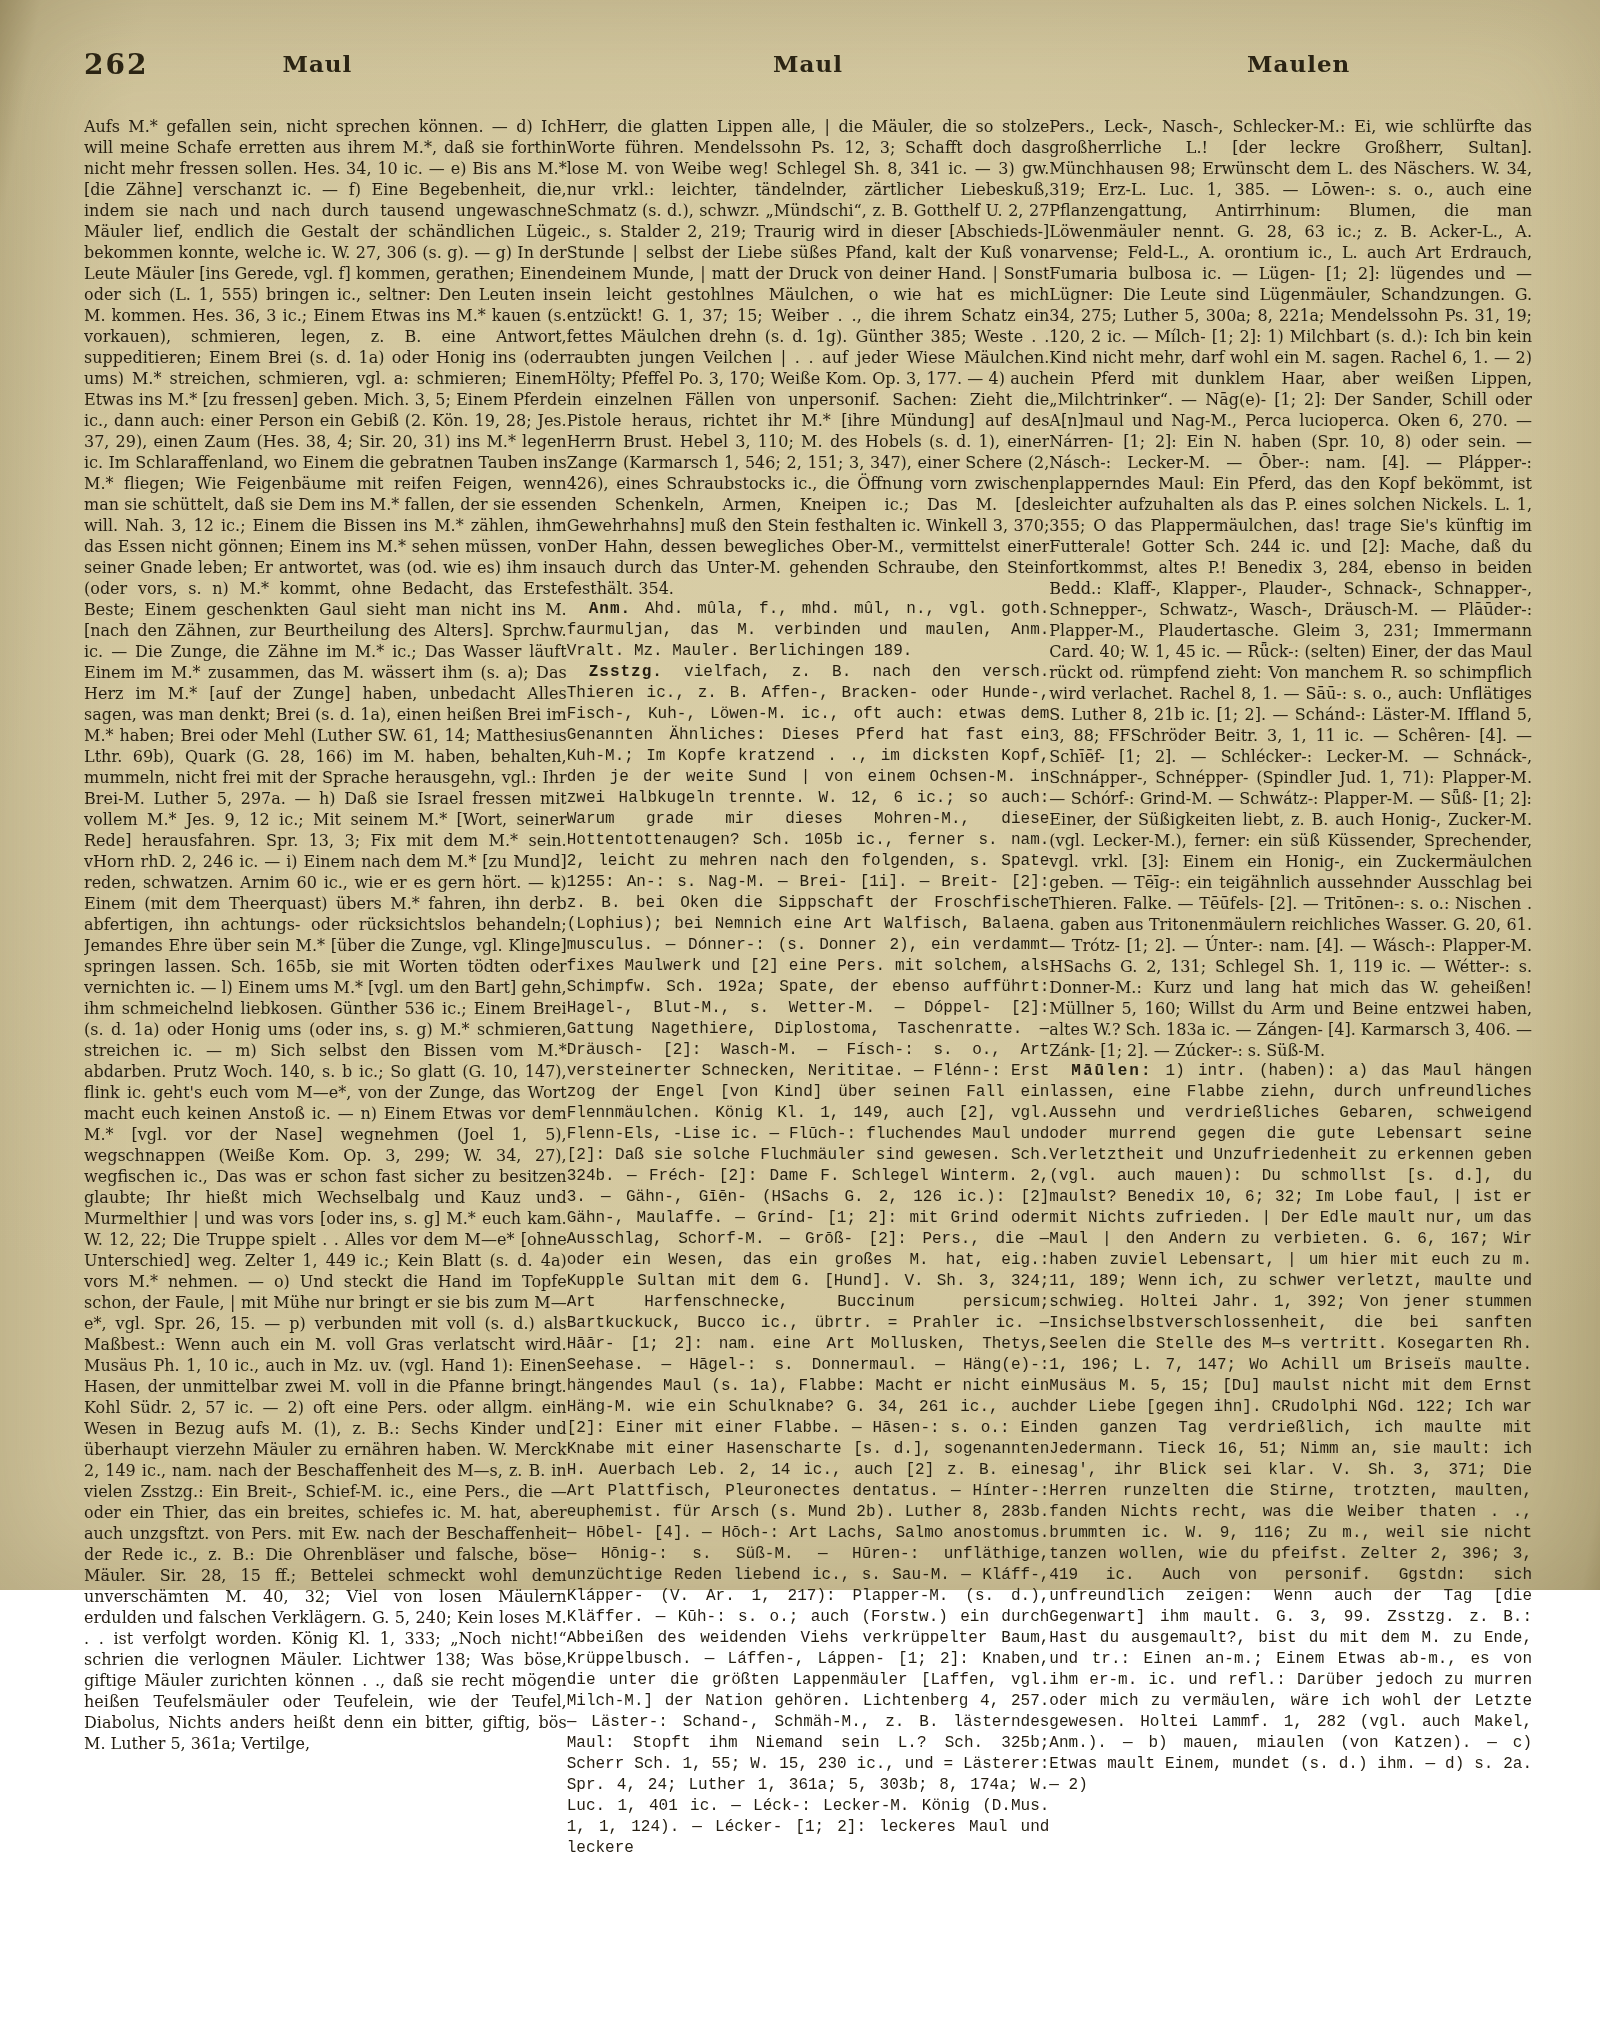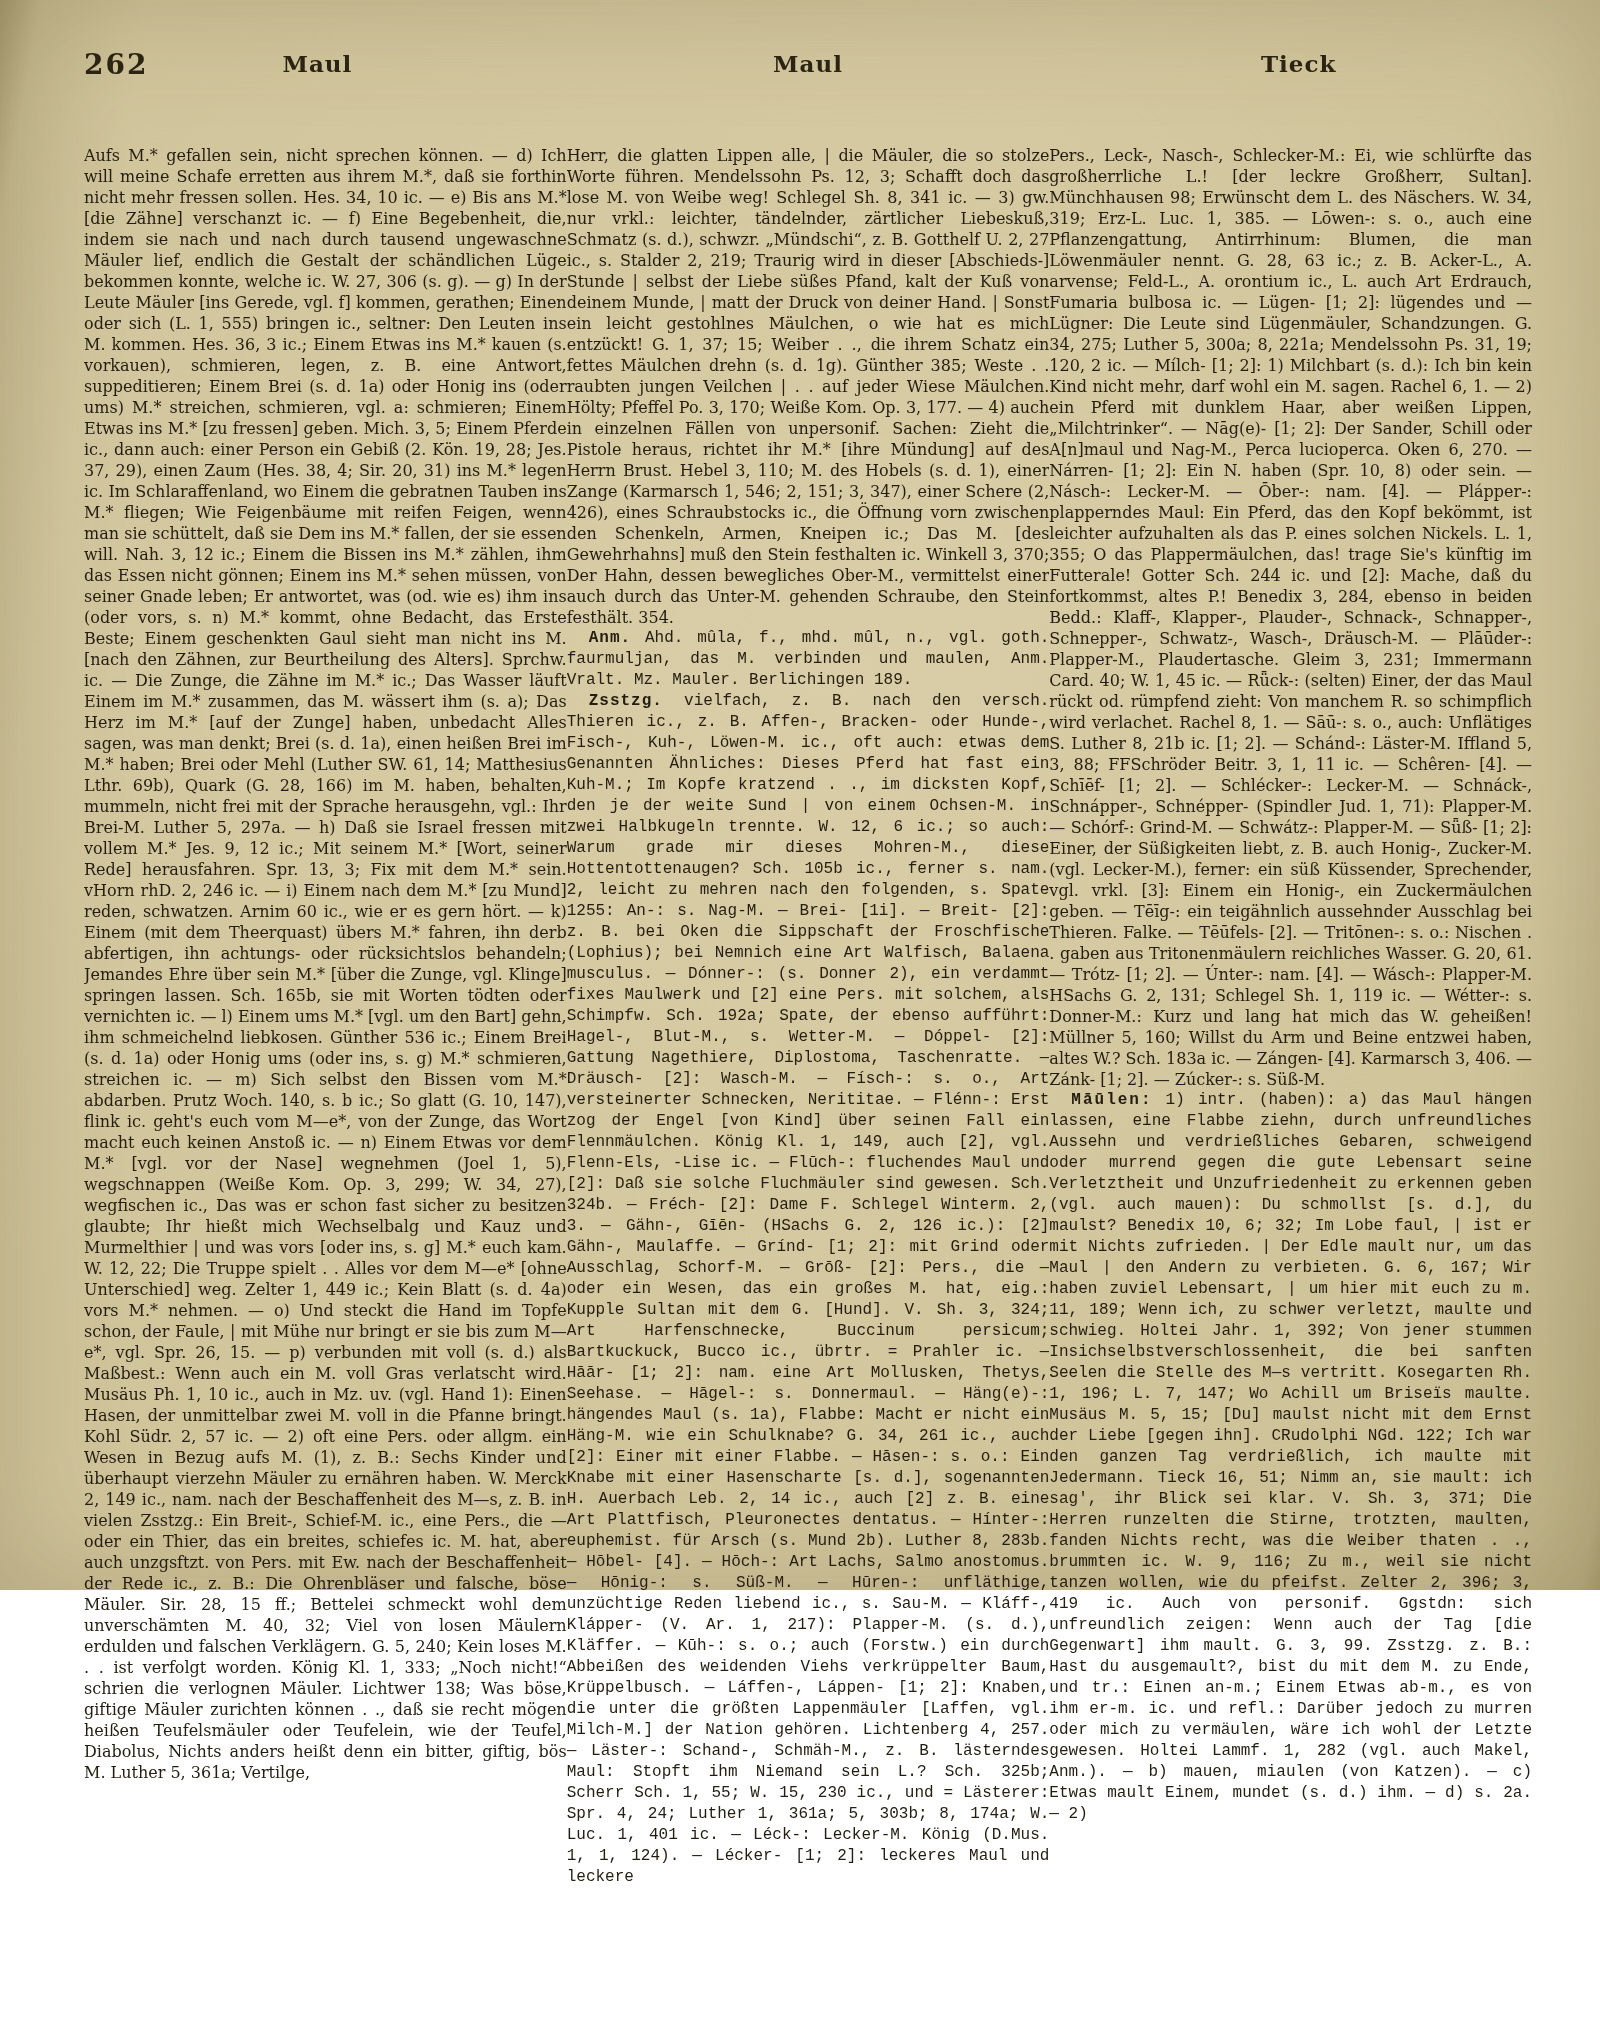--- a/index.html
+++ b/index.html
@@ -25,21 +25,21 @@
   .heads{
     position:absolute;left:84px;right:68px;top:50px;
     display:flex;gap:24px;
   }
   .heads .h{
     flex:1;text-align:center;
     font-size:23px;font-weight:bold;letter-spacing:1px;color:#2b2413;
   }
   .cols{
     position:absolute;left:84px;right:68px;top:116px;bottom:56px;
-    display:flex;margin-top:29px;
+    display:flex;
   }
   .col{
     flex:1;min-width:0;height:1768px;overflow:hidden;
     font-size:16px;line-height:21px;text-align:justify;
     text-justify:inter-word;hyphens:auto;
     color:#241d10;
   }
   .col p{margin:0;padding:0;}
   .col p.indent{text-indent:22px;font-family:Liberation Mono, monospace;}
   .lead{font-weight:bold;letter-spacing:1px;}
@@ -48,21 +48,21 @@
 </head>
 <body>
 
 <div class="page">
 
   <div class="pageno">262</div>
 
   <div class="heads">
     <div class="h">Maul</div>
     <div class="h">Maul</div>
-    <div class="h">Tieck</div>
+    <div class="h">Maulen</div>
   </div>
 
   <div class="cols">
 
     <div class="col">
       <p>Aufs M.* gefallen sein, nicht sprechen können. — d) Ich will meine Schafe erretten aus ihrem M.*, daß sie forthin nicht mehr fressen sollen. Hes. 34, 10 ic. — e) Bis ans M.* [die Zähne] verschanzt ic. — f) Eine Begebenheit, die, indem sie nach und nach durch tausend ungewaschne Mäuler lief, endlich die Gestalt der schändlichen Lüge bekommen konnte, welche ic. W. 27, 306 (s. g). — g) In der Leute Mäuler [ins Gerede, vgl. f] kommen, gerathen; Einen oder sich (L. 1, 555) bringen ic., seltner: Den Leuten ins M. kommen. Hes. 36, 3 ic.; Einem Etwas ins M.* kauen (s. vorkauen), schmieren, legen, z. B. eine Antwort, suppeditieren; Einem Brei (s. d. 1a) oder Honig ins (oder ums) M.* streichen, schmieren, vgl. a: schmieren; Einem Etwas ins M.* [zu fressen] geben. Mich. 3, 5; Einem Pferde ic., dann auch: einer Person ein Gebiß (2. Kön. 19, 28; Jes. 37, 29), einen Zaum (Hes. 38, 4; Sir. 20, 31) ins M.* legen ic. Im Schlaraffenland, wo Einem die gebratnen Tauben ins M.* fliegen; Wie Feigenbäume mit reifen Feigen, wenn man sie schüttelt, daß sie Dem ins M.* fallen, der sie essen will. Nah. 3, 12 ic.; Einem die Bissen ins M.* zählen, ihm das Essen nicht gönnen; Einem ins M.* sehen müssen, von seiner Gnade leben; Er antwortet, was (od. wie es) ihm ins (oder vors, s. n) M.* kommt, ohne Bedacht, das Erste Beste; Einem geschenkten Gaul sieht man nicht ins M. [nach den Zähnen, zur Beurtheilung des Alters]. Sprchw. ic. — Die Zunge, die Zähne im M.* ic.; Das Wasser läuft Einem im M.* zusammen, das M. wässert ihm (s. a); Das Herz im M.* [auf der Zunge] haben, unbedacht Alles sagen, was man denkt; Brei (s. d. 1a), einen heißen Brei im M.* haben; Brei oder Mehl (Luther SW. 61, 14; Matthesius Lthr. 69b), Quark (G. 28, 166) im M. haben, behalten, mummeln, nicht frei mit der Sprache herausgehn, vgl.: Ihr Brei-M. Luther 5, 297a. — h) Daß sie Israel fressen mit vollem M.* Jes. 9, 12 ic.; Mit seinem M.* [Wort, seiner Rede] herausfahren. Spr. 13, 3; Fix mit dem M.* sein. vHorn rhD. 2, 246 ic. — i) Einem nach dem M.* [zu Mund] reden, schwatzen. Arnim 60 ic., wie er es gern hört. — k) Einem (mit dem Theerquast) übers M.* fahren, ihn derb abfertigen, ihn achtungs- oder rücksichtslos behandeln; Jemandes Ehre über sein M.* [über die Zunge, vgl. Klinge] springen lassen. Sch. 165b, sie mit Worten tödten oder vernichten ic. — l) Einem ums M.* [vgl. um den Bart] gehn, ihm schmeichelnd liebkosen. Günther 536 ic.; Einem Brei (s. d. 1a) oder Honig ums (oder ins, s. g) M.* schmieren, streichen ic. — m) Sich selbst den Bissen vom M.* abdarben. Prutz Woch. 140, s. b ic.; So glatt (G. 10, 147), flink ic. geht's euch vom M—e*, von der Zunge, das Wort macht euch keinen Anstoß ic. — n) Einem Etwas vor dem M.* [vgl. vor der Nase] wegnehmen (Joel 1, 5), wegschnappen (Weiße Kom. Op. 3, 299; W. 34, 27), wegfischen ic., Das was er schon fast sicher zu besitzen glaubte; Ihr hießt mich Wechselbalg und Kauz und Murmelthier | und was vors [oder ins, s. g] M.* euch kam. W. 12, 22; Die Truppe spielt . . Alles vor dem M—e* [ohne Unterschied] weg. Zelter 1, 449 ic.; Kein Blatt (s. d. 4a) vors M.* nehmen. — o) Und steckt die Hand im Topfe schon, der Faule, | mit Mühe nur bringt er sie bis zum M—e*, vgl. Spr. 26, 15. — p) verbunden mit voll (s. d.) als Maßbest.: Wenn auch ein M. voll Gras verlatscht wird. Musäus Ph. 1, 10 ic., auch in Mz. uv. (vgl. Hand 1): Einen Hasen, der unmittelbar zwei M. voll in die Pfanne bringt. Kohl Südr. 2, 57 ic. — 2) oft eine Pers. oder allgm. ein Wesen in Bezug aufs M. (1), z. B.: Sechs Kinder und überhaupt vierzehn Mäuler zu ernähren haben. W. Merck 2, 149 ic., nam. nach der Beschaffenheit des M—s, z. B. in vielen Zsstzg.: Ein Breit-, Schief-M. ic., eine Pers., die — oder ein Thier, das ein breites, schiefes ic. M. hat, aber auch unzgsftzt. von Pers. mit Ew. nach der Beschaffenheit der Rede ic., z. B.: Die Ohrenbläser und falsche, böse Mäuler. Sir. 28, 15 ff.; Bettelei schmeckt wohl dem unverschämten M. 40, 32; Viel von losen Mäulern erdulden und falschen Verklägern. G. 5, 240; Kein loses M. . . ist verfolgt worden. König Kl. 1, 333; „Noch nicht!“ schrien die verlognen Mäuler. Lichtwer 138; Was böse, giftige Mäuler zurichten können . ., daß sie recht mögen heißen Teufelsmäuler oder Teufelein, wie der Teufel, Diabolus, Nichts anders heißt denn ein bitter, giftig, bös M. Luther 5, 361a; Vertilge,</p>
     </div>
 
     <div class="col">
       <p>Herr, die glatten Lippen alle, | die Mäuler, die so stolze Worte führen. Mendelssohn Ps. 12, 3; Schafft doch das lose M. von Weibe weg! Schlegel Sh. 8, 341 ic. — 3) gw. nur vrkl.: leichter, tändelnder, zärtlicher Liebeskuß, Schmatz (s. d.), schwzr. „Mündschi“, z. B. Gotthelf U. 2, 27 ic., s. Stalder 2, 219; Traurig wird in dieser [Abschieds-] Stunde | selbst der Liebe süßes Pfand, kalt der Kuß von deinem Munde, | matt der Druck von deiner Hand. | Sonst ein leicht gestohlnes Mäulchen, o wie hat es mich entzückt! G. 1, 37; 15; Weiber . ., die ihrem Schatz ein fettes Mäulchen drehn (s. d. 1g). Günther 385; Weste . . raubten jungen Veilchen | . . auf jeder Wiese Mäulchen. Hölty; Pfeffel Po. 3, 170; Weiße Kom. Op. 3, 177. — 4) auch in einzelnen Fällen von unpersonif. Sachen: Zieht die Pistole heraus, richtet ihr M.* [ihre Mündung] auf des Herrn Brust. Hebel 3, 110; M. des Hobels (s. d. 1), einer Zange (Karmarsch 1, 546; 2, 151; 3, 347), einer Schere (2, 426), eines Schraubstocks ic., die Öffnung vorn zwischen den Schenkeln, Armen, Kneipen ic.; Das M. [des Gewehrhahns] muß den Stein festhalten ic. Winkell 3, 370; Der Hahn, dessen bewegliches Ober-M., vermittelst einer auch durch das Unter-M. gehenden Schraube, den Stein festhält. 354.</p>

